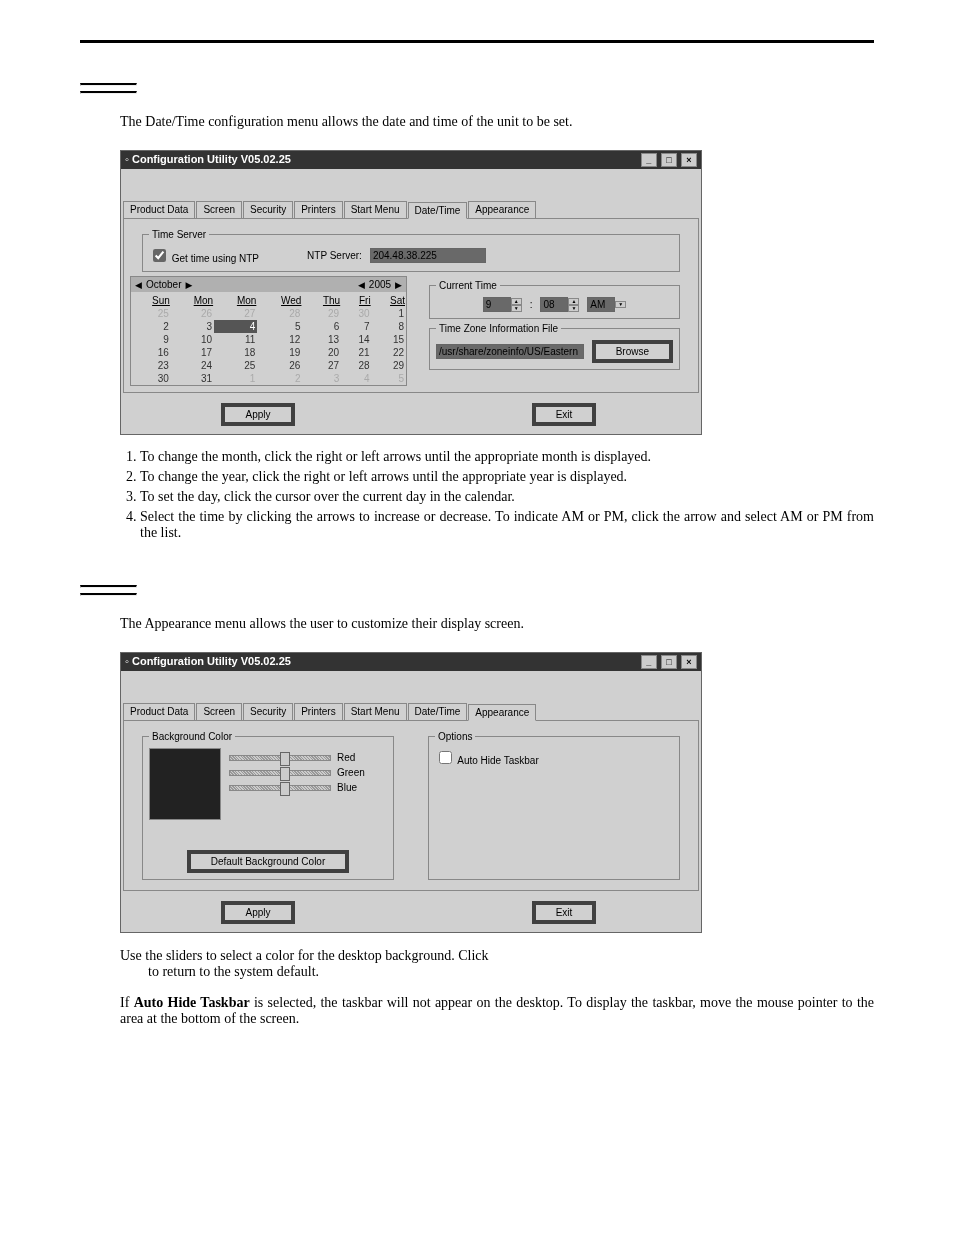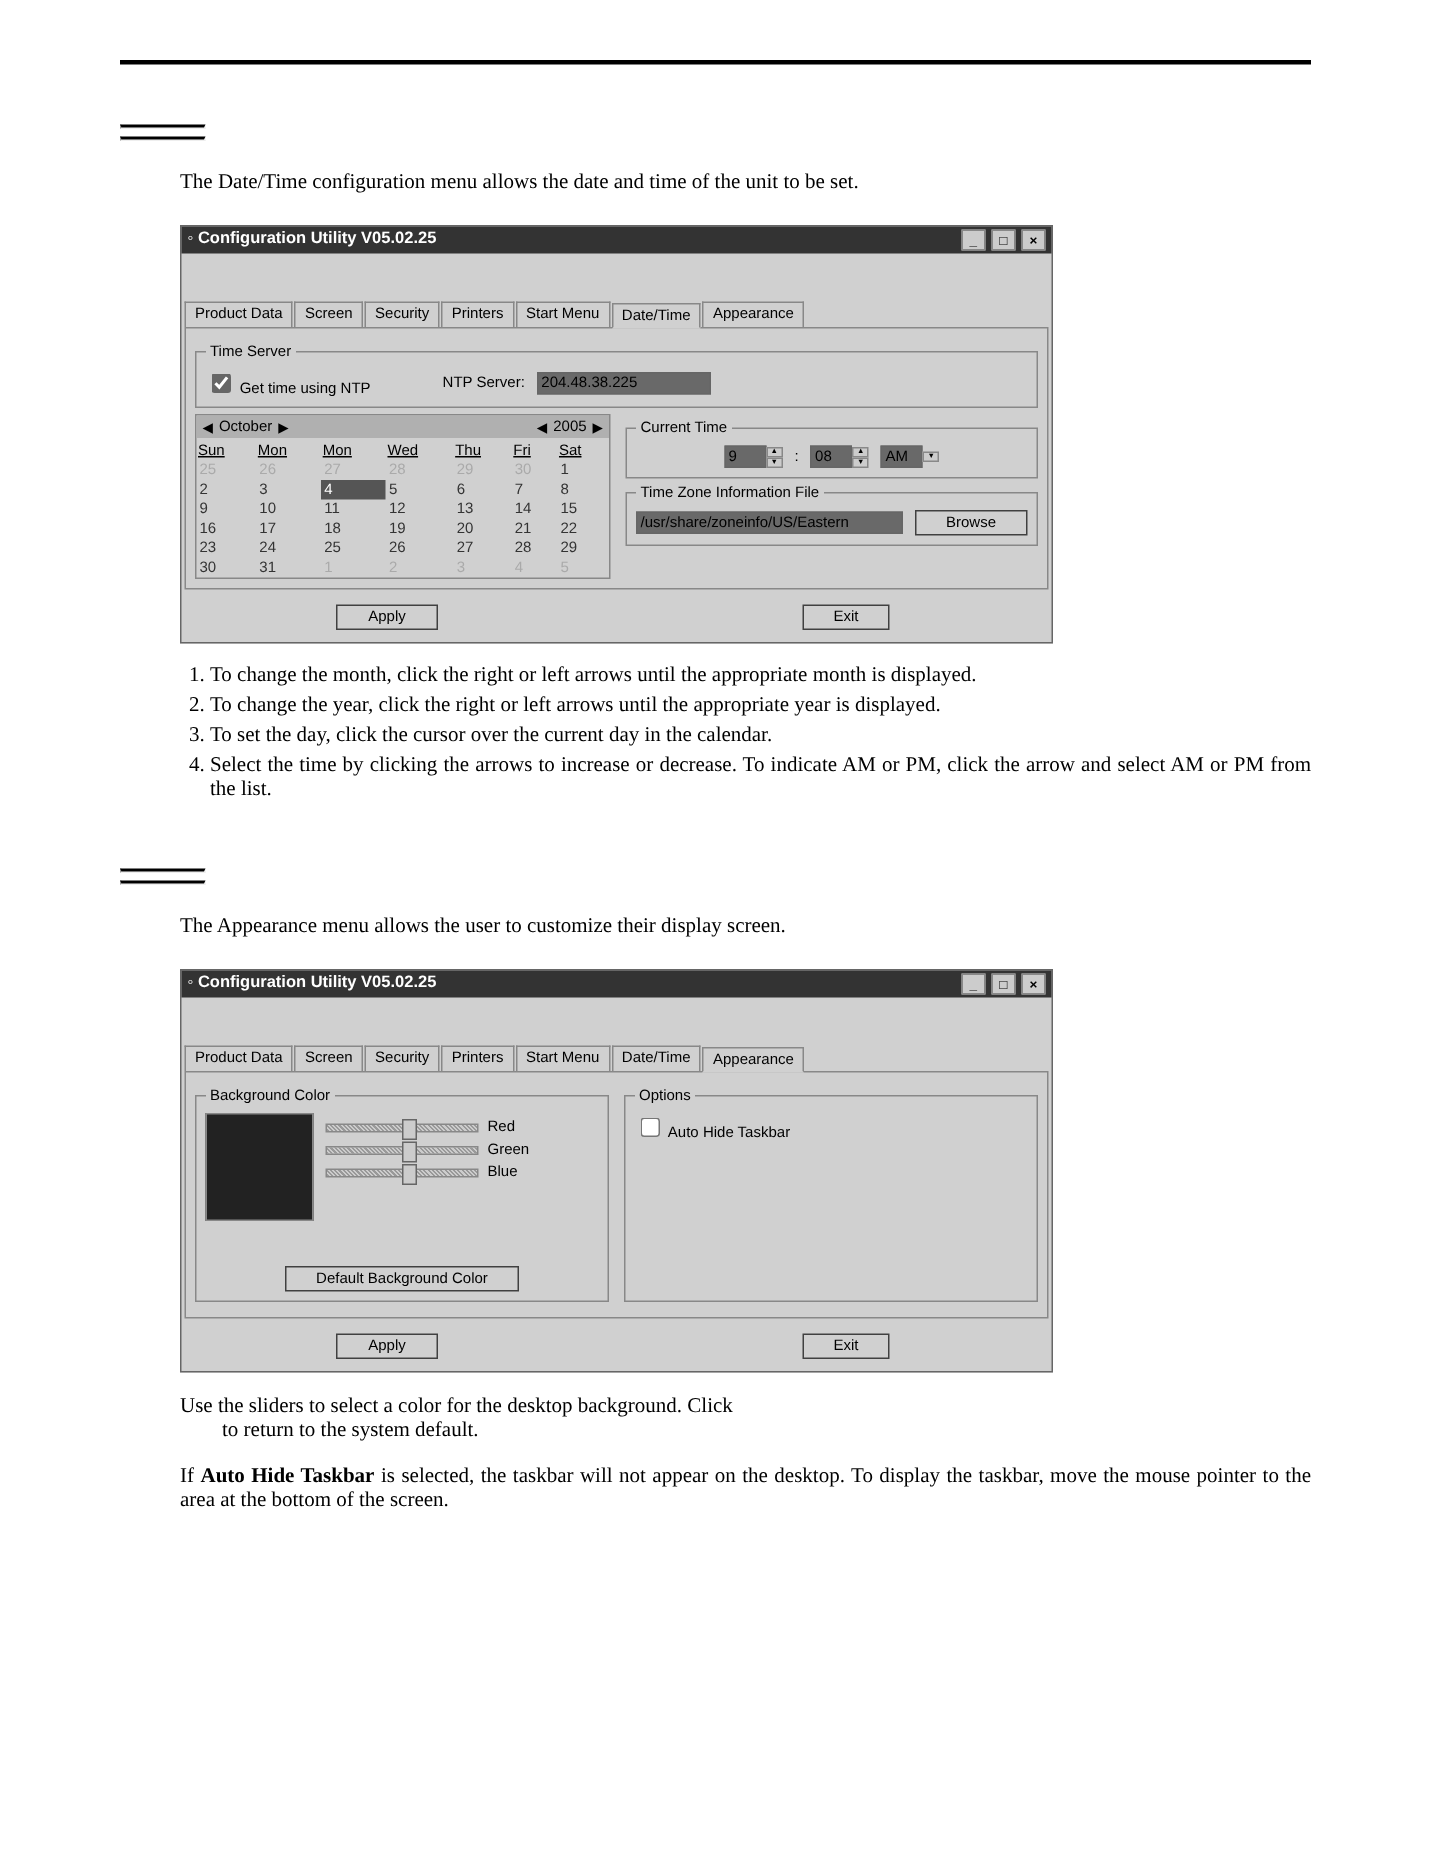--- a/index.html
+++ b/index.html
@@ -96,21 +96,21 @@
     top: 1px;
   }
   .panel {
     border: 1px solid #888;
     margin: 0 2px 2px 2px;
     padding: 6px;
   }
   fieldset {
     border: 1px solid #888;
     padding: 6px;
-    margin: 4px 0;
+    margin: 4px 12px;
     font-size: 10px;
   }
   legend {
     padding: 0 3px;
     font-size: 10px;
   }
   .row {
     display: flex;
     align-items: center;
     gap: 8px;
@@ -134,21 +134,21 @@
     align-items: center;
   }
   .arrow {
     cursor: pointer;
     font-size: 9px;
   }
   table.cal {
     width: 100%;
     border-collapse: collapse;
     font-size: 10px;
-    text-align: left;
+    text-align: right;
     margin-top: 2px;
   }
   table.cal th {
     font-weight: normal;
     text-decoration: underline;
     font-size: 10px;
     padding: 1px;
   }
   table.cal td {
     padding: 1px 2px;
@@ -163,21 +163,21 @@
   }
   .flex2 {
     display: flex;
     gap: 10px;
   }
   .col {
     flex: 1;
   }
   .btn {
     padding: 2px 20px;
-    border: 1px solid #be185d;
+    border: 4px solid #be185d;
     background: #d4d0c8;
     cursor: pointer;
     font-size: 10px;
   }
   .bottom-btns {
     display: flex;
     padding: 8px;
     gap: 48px;
   }
   .bottom-btns > div {

